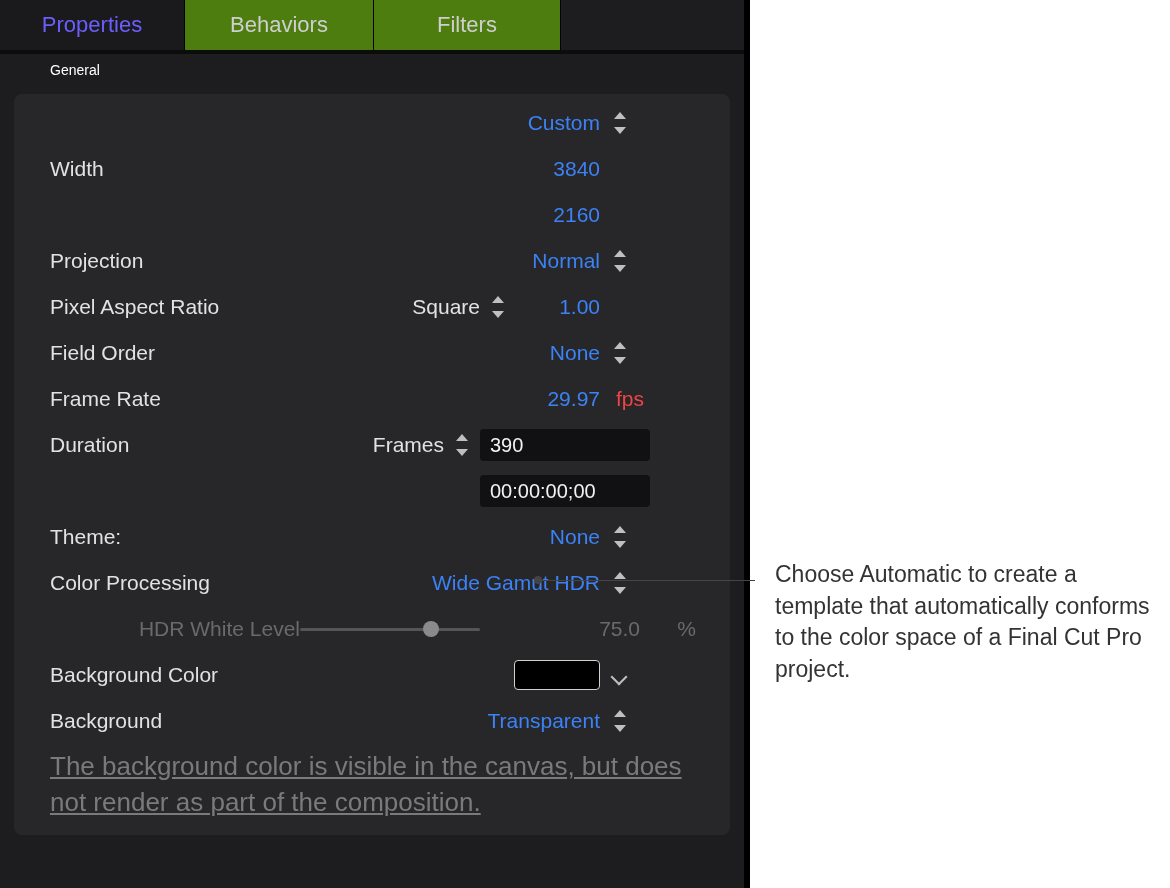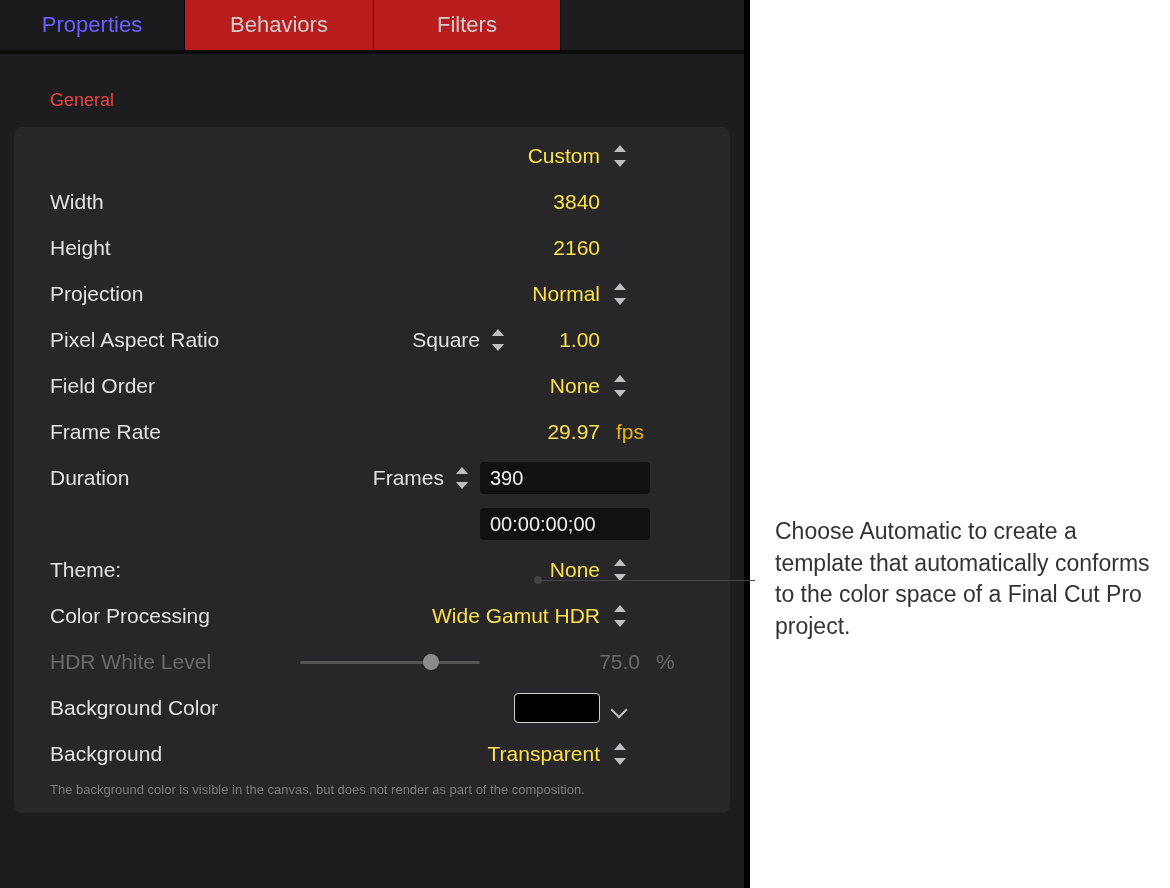--- a/index.html
+++ b/index.html
@@ -37,35 +37,35 @@
     height: 50px;
     border-bottom: 4px solid #0c0c0c;
   }
   .tab {
     flex: none;
     display: flex;
     align-items: center;
     justify-content: center;
     font-size: 22px;
     color: #cfcfcf;
-    background: #b91c1c;
+    background: #4d7c0f;
     border-right: 1px solid #000;
     cursor: default;
   }
   .tab.t1 { width: 184px; background:#1a1a1c; }
   .tab.t2 { width: 188px; }
   .tab.t3 { width: 186px; }
   .tab.t4 { width: 190px; }
   .tab.active { color:#6b5eff; }
 
   
   .section-header {
-    padding: 36px 50px 16px 50px;
-    font-size: 18px;
-    color: #ef4444;
+    padding: 8px 50px 16px 50px;
+    font-size: 14px;
+    color: #ffffff;
   }
 
   
   .card {
     margin: 0 14px 0 14px;
     background: #272729;
     border-radius: 8px;
     padding: 6px 0 14px 0;
   }
 
@@ -83,39 +83,39 @@
   }
   .row .mid {
     flex: 1 1 auto;
     display:flex;
     align-items:center;
     justify-content:flex-end;
   }
   .row .val {
     flex: 0 0 120px;
     text-align: right;
-    color:#fde047;
+    color:#3b82f6;
     font-size:21px;
   }
   .row .caret-col {
     flex: 0 0 40px;
     display:flex;
     align-items:center;
     justify-content:center;
   }
   .row .unit {
     flex:0 0 50px;
     text-align:left;
     padding-left:6px;
-    color:#eab308;
+    color:#ef4444;
   }
 
   .dim .label,
   .dim .val,
-  .dim .unit { color:#6a6a6a; }
+  .dim .unit { color:#6a6a6a;text-align:right; }
 
   
   .ud {
     position: relative;
     width: 16px;
     height: 22px;
   }
   .ud::before,
   .ud::after {
     content: "";
@@ -175,43 +175,44 @@
   .slider .knob {
     position:absolute; top:2px;
     width:16px; height:16px; border-radius:50%;
     background:#8a8a8a;
   }
 
   
   .help {
     padding: 4px 36px 0 36px;
     color:#7a7a7a;
-    font-size:13px;
+    font-size:26px;
     line-height:1.4;
+    text-decoration:underline;
   }
 
   
   .callout-line {
     position:absolute;
     top: 580px;
     left: 537px;
     width: 218px;
     height: 0;
     border-top: 1px solid #444;
   }
   .callout-dot {
     position:absolute;
     top: 576px;
     left: 534px;
     width:8px; height:8px; border-radius:50%;
     background:#444;
   }
   .callout-text {
     position:absolute;
-    top: 516px;
+    top: 559px;
     left: 775px;
     width: 380px;
     color:#333;
     font-size:23px;
     line-height:1.38;
   }
 </style>
 </head>
 <body>
 
@@ -240,21 +241,20 @@
 
       <div class="row">
         <div class="label">Width</div>
         <div class="mid"></div>
         <div class="val">3840</div>
         <div class="caret-col"></div>
         <div class="unit"></div>
       </div>
 
       <div class="row">
-        <div class="label">Height</div>
         <div class="mid"></div>
         <div class="val">2160</div>
         <div class="caret-col"></div>
         <div class="unit"></div>
       </div>
 
       <div class="row">
         <div class="label">Projection</div>
         <div class="mid"></div>
         <div class="val">Normal</div>

